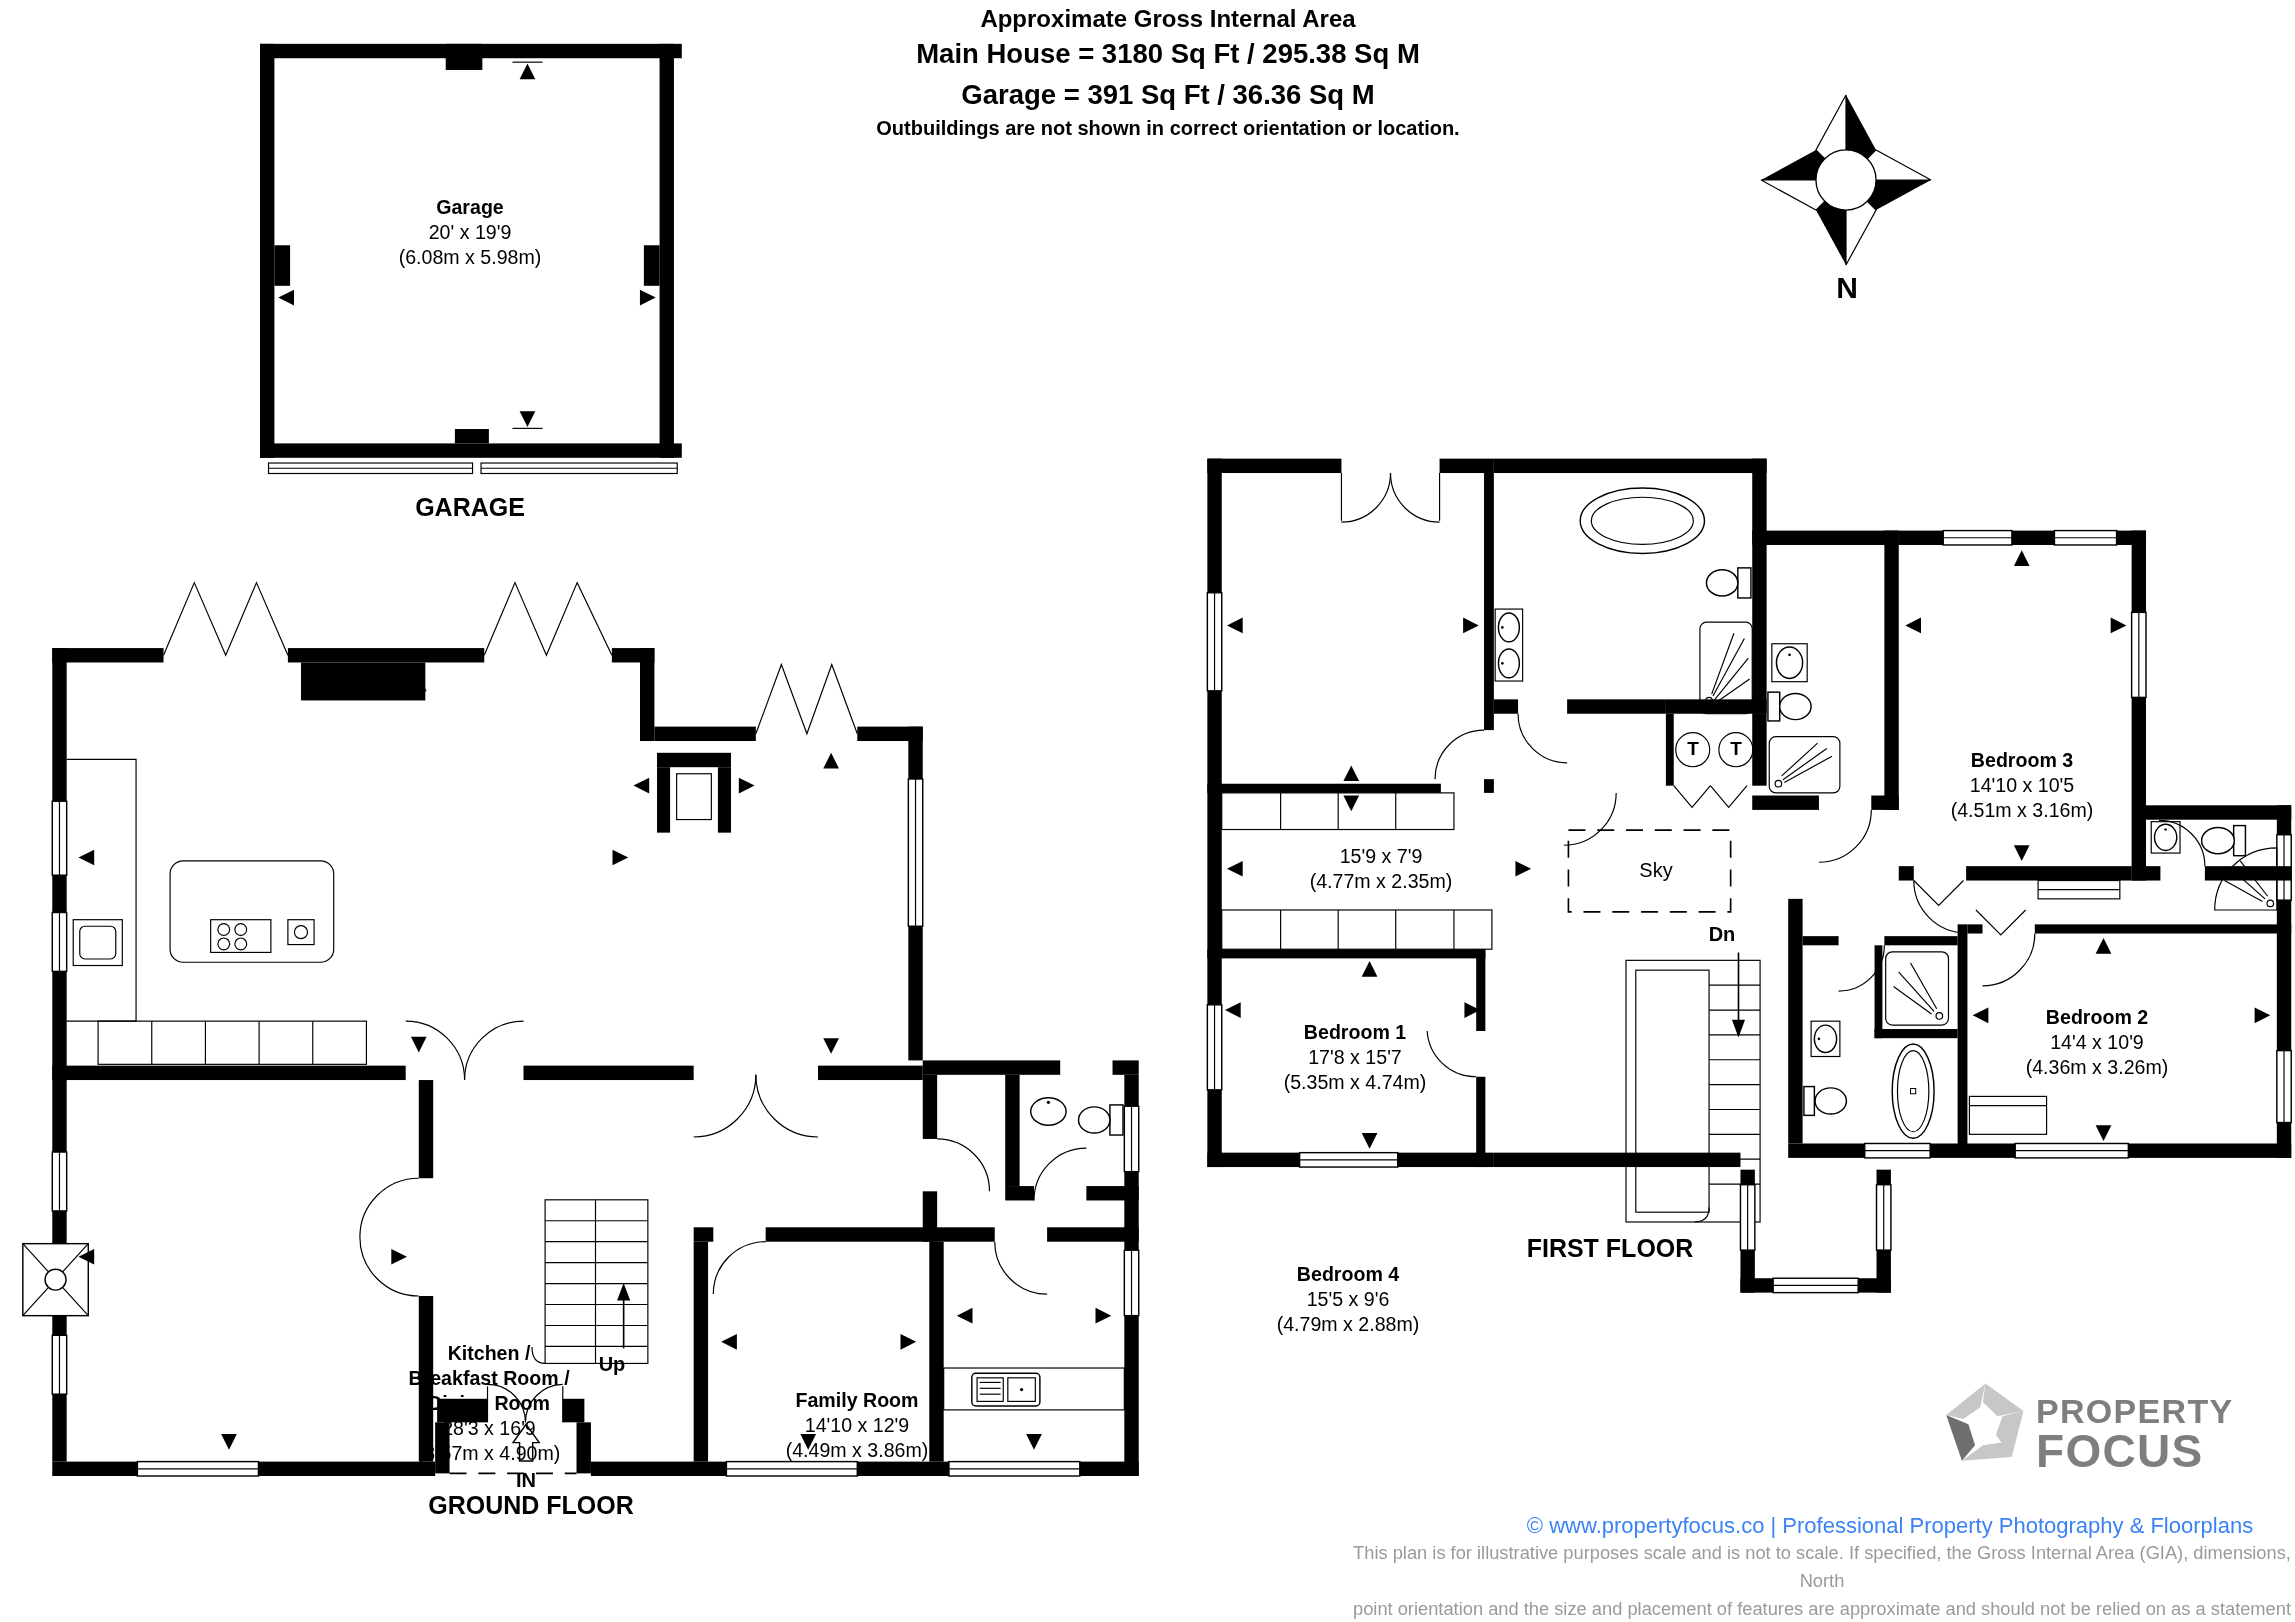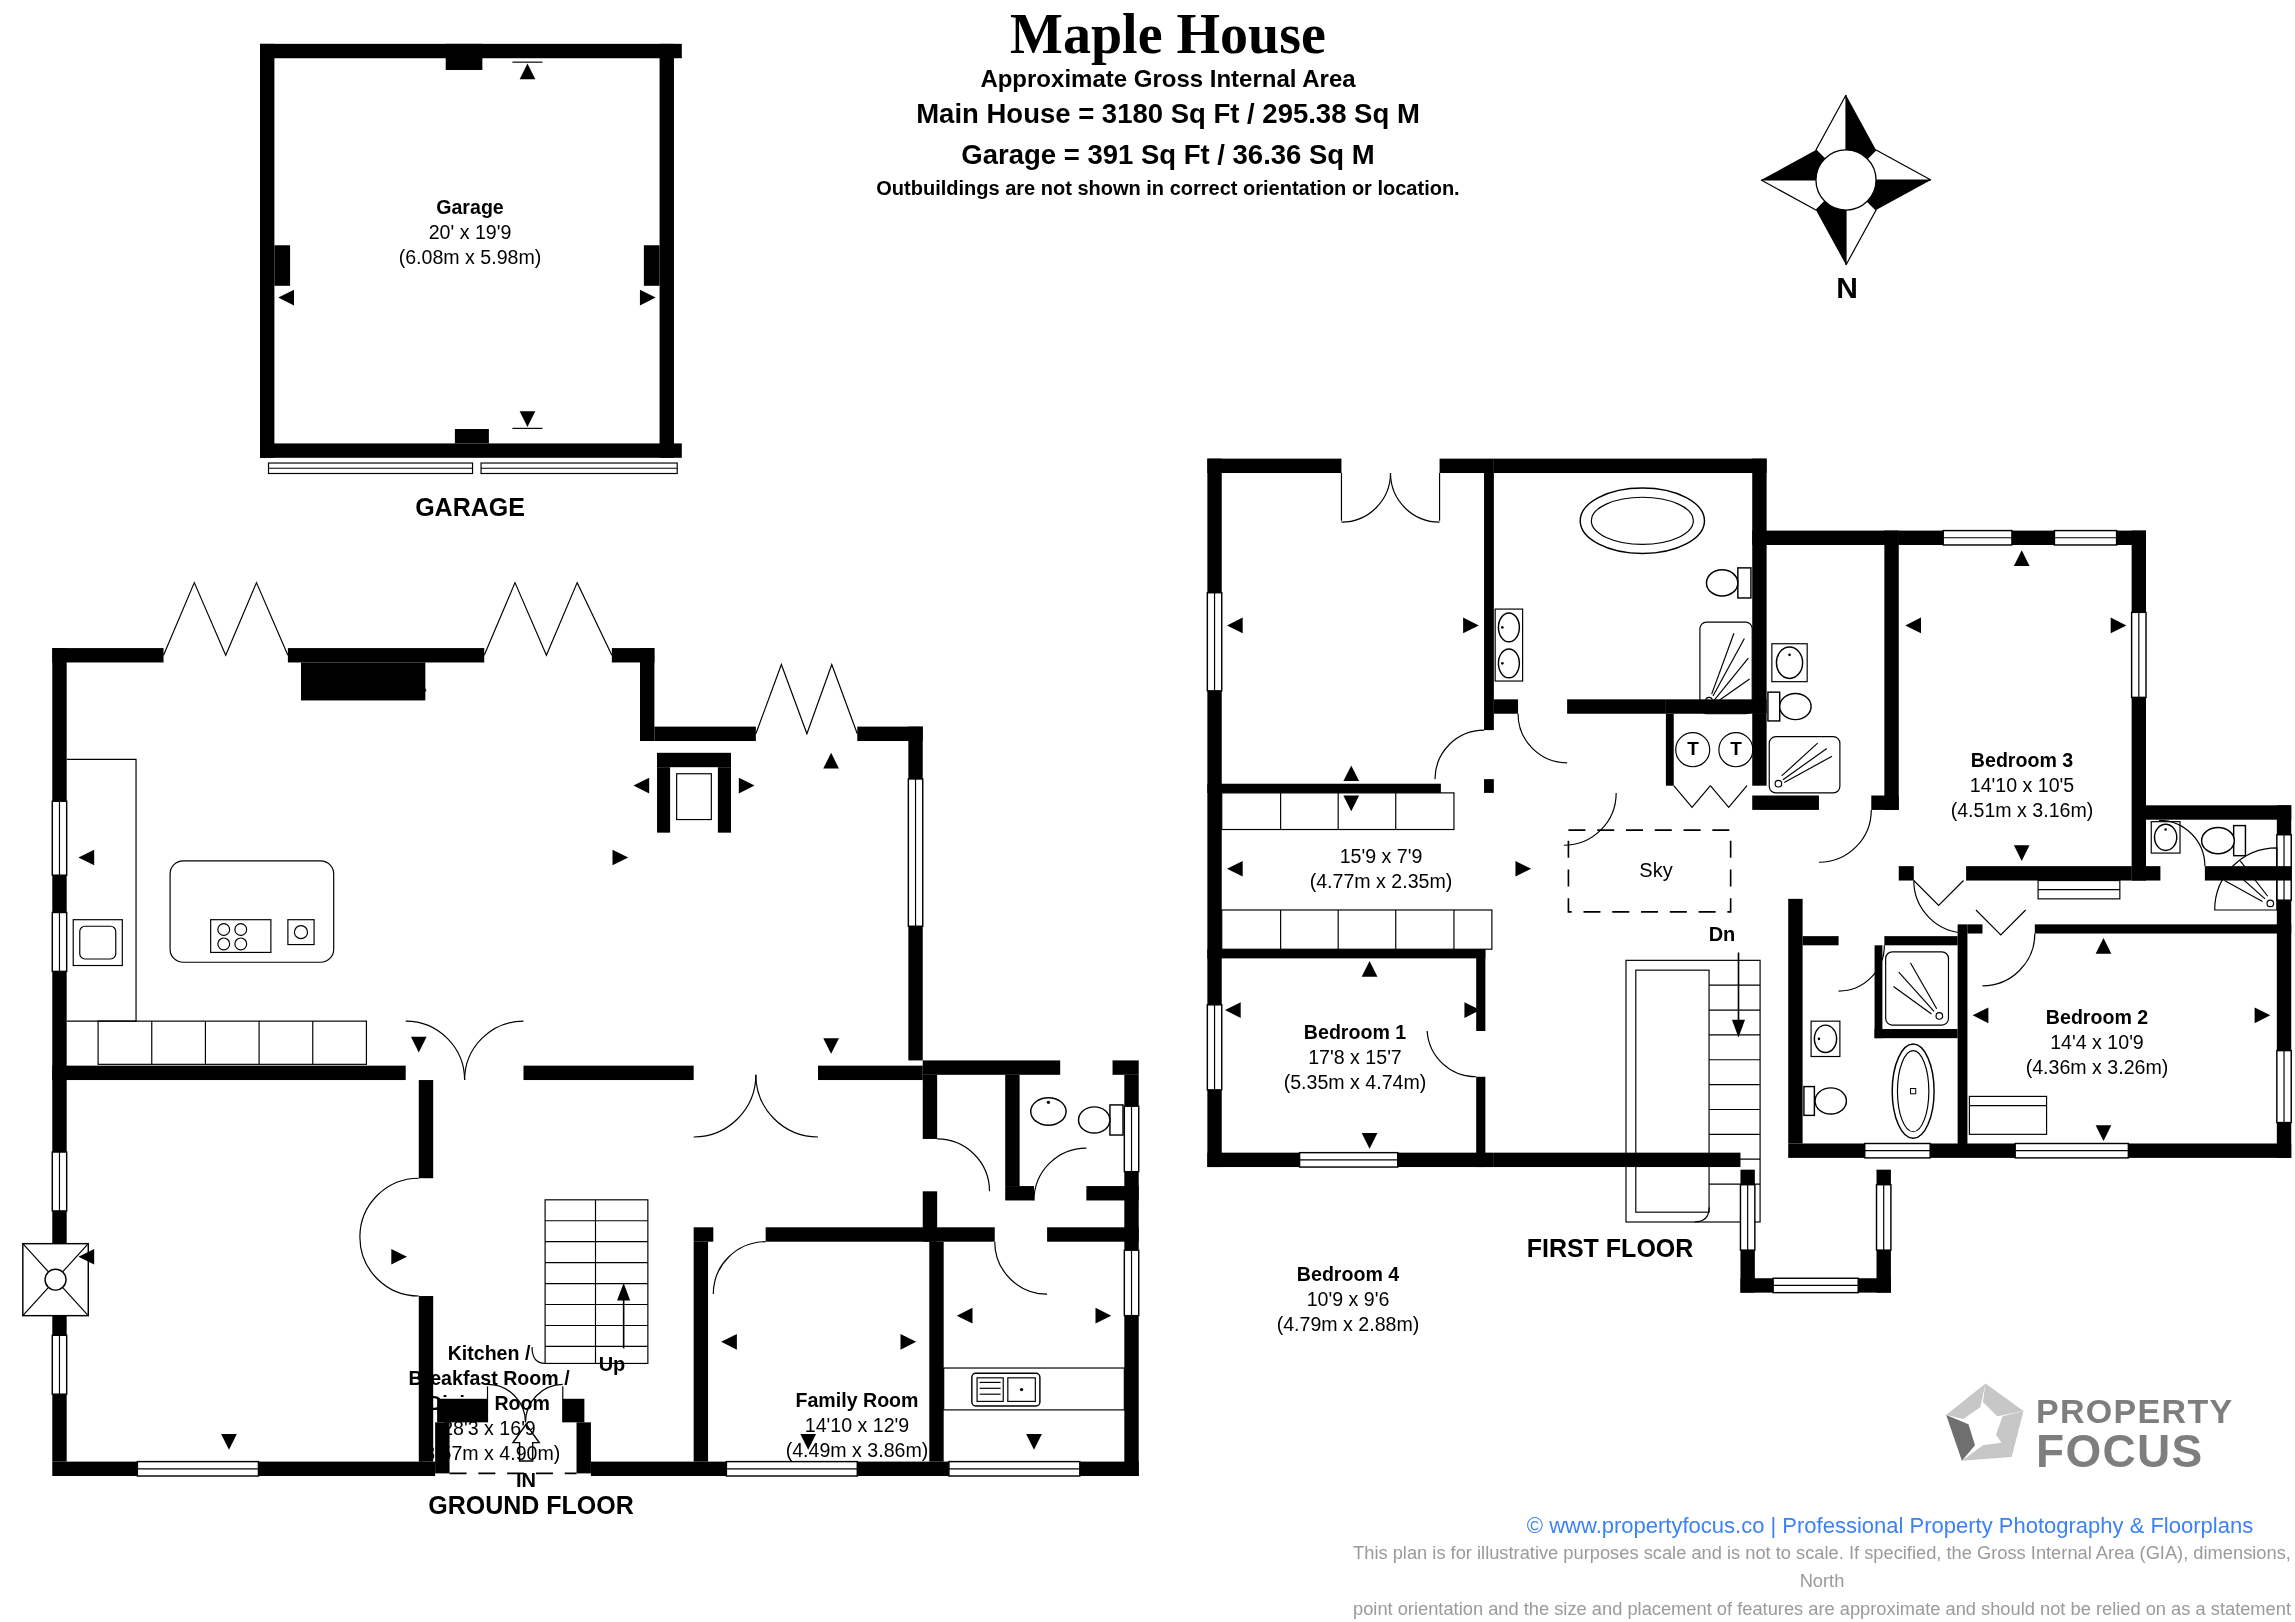--- a/index.html
+++ b/index.html
@@ -31,21 +31,20 @@
   .dash{stroke:#000;stroke-width:2.5;fill:none;stroke-dasharray:26 18;}
   
   .brand{position:absolute;color:#7e7e7e;font-weight:bold;letter-spacing:1.3px;}
   .credit{position:absolute;color:#3b82f6;font-size:22px;white-space:nowrap;transform:translate(-50%,-50%);}
   .discl{position:absolute;color:#9a9a9a;font-size:18.3px;line-height:28px;text-align:center;width:942px;}
 </style>
 </head>
 <body>
 
 <div class="hdr">
-  <div class="title">Maple House</div>
   <div class="sub">Approximate Gross Internal Area</div>
   <div class="area">Main House = 3180 Sq Ft / 295.38 Sq M</div>
   <div class="area">Garage = 391 Sq Ft / 36.36 Sq M</div>
   <div class="note">Outbuildings are not shown in correct orientation or location.</div>
 </div>
 
 <svg class="abs" style="left:1748px;top:82px" width="196" height="196" viewBox="0 0 300 300">
   <g>
     <polygon class="arr" points="150,20 150,150 196,104"></polygon>
     <polygon class="ln-thin" fill="#fff" points="150,20 150,150 104,104"></polygon>
@@ -628,21 +627,21 @@
   <div class="rdim">(4.77m x 2.35m)</div>
 </div>
 <div class="rlabel" style="left:2022px;top:785px">
   <div class="rname">Bedroom 3</div>
   <div class="rdim">14'10 x 10'5</div>
   <div class="rdim">(4.51m x 3.16m)</div>
 </div>
 
 <div class="rlabel" style="left:1348px;top:1299px">
   <div class="rname">Bedroom 4</div>
-  <div class="rdim">10'9 x 9'6</div>
+  <div class="rdim">15'5 x 9'6</div>
   <div class="rdim">(4.79m x 2.88m)</div>
 </div>
 <div class="rlabel" style="left:2097px;top:1042px">
   <div class="rname">Bedroom 2</div>
   <div class="rdim">14'4 x 10'9</div>
   <div class="rdim">(4.36m x 3.26m)</div>
 </div>
 <div class="small-n" style="left:1656px;top:870px">Sky</div>
 <div class="small-b" style="left:1722px;top:934px">Dn</div>
 <div class="tlabel" style="left:1693px;top:749px">T</div>

